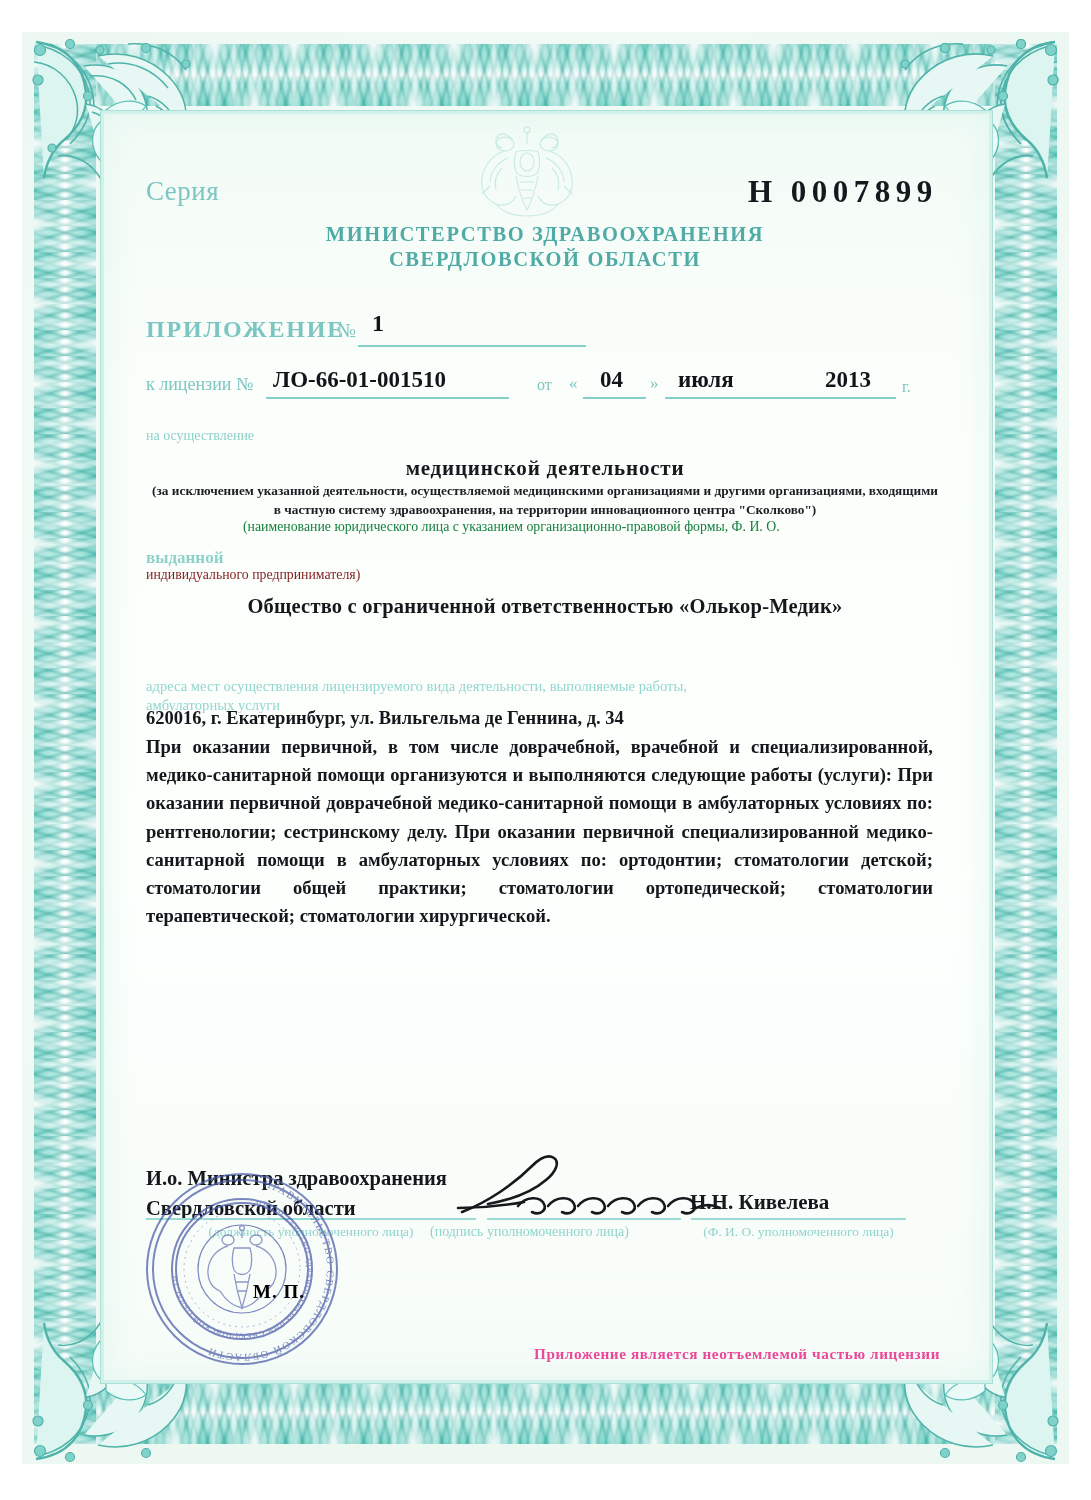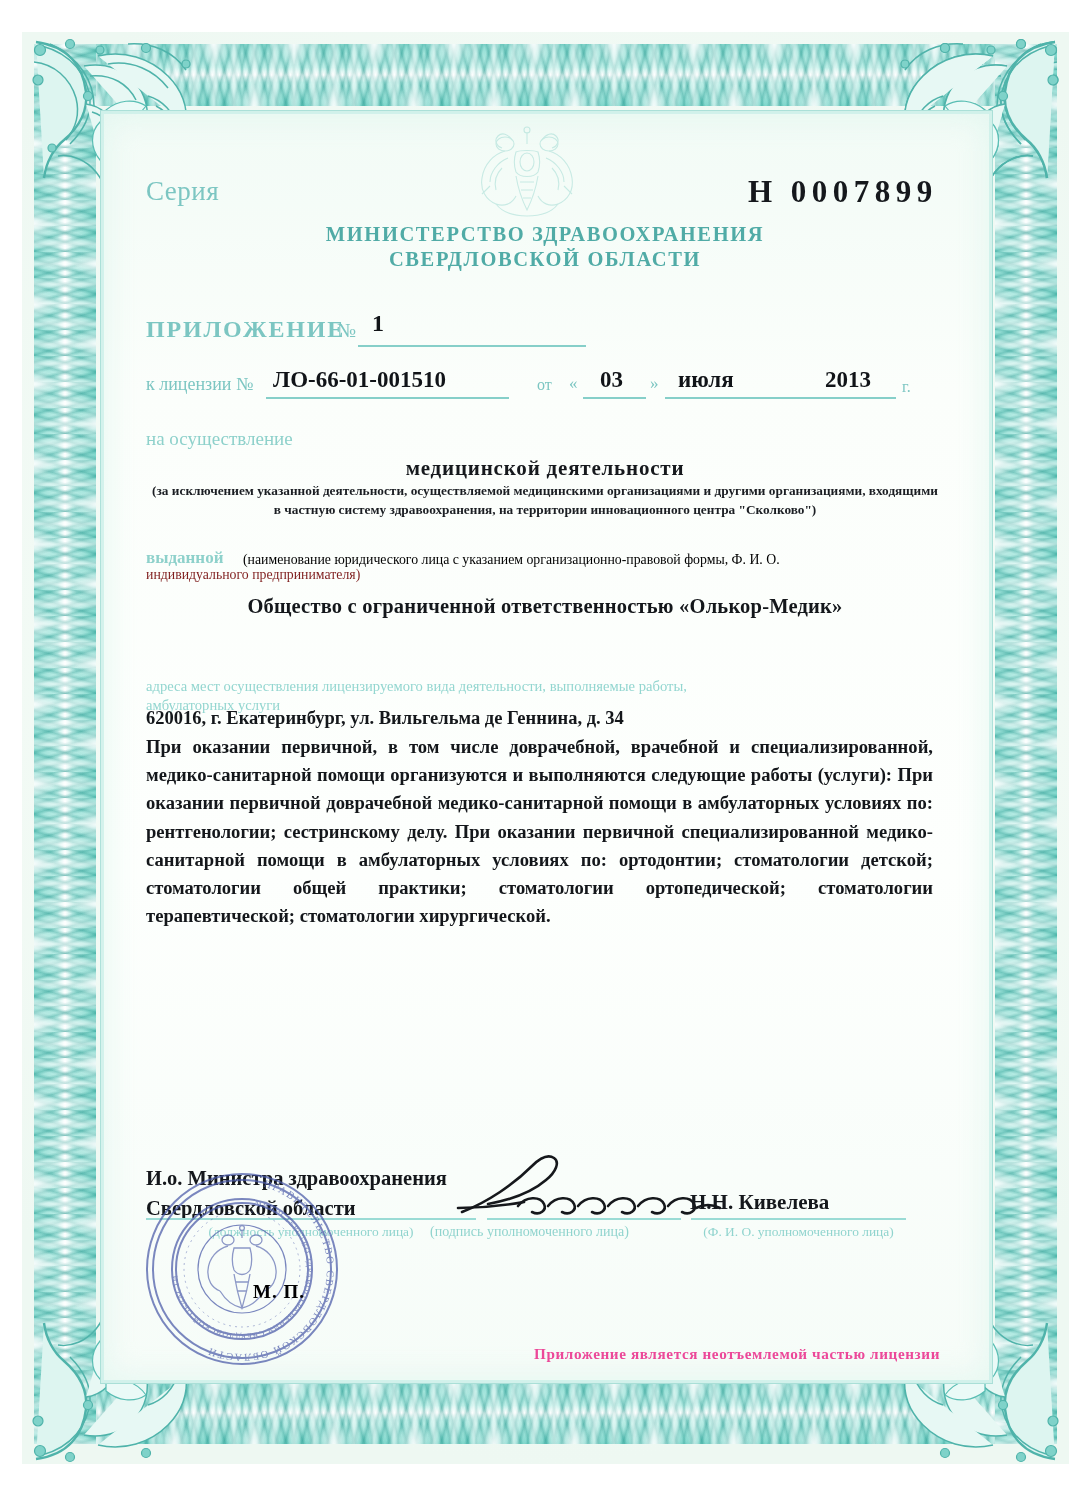--- a/index.html
+++ b/index.html
@@ -208,21 +208,21 @@
     width: 78px; height: 2px; background: #86cfc9;
   }
   #god-label {
     position: absolute; left: 902px; top: 378px;
     font-size: 16px; color: #7cc6c2;
   }
 
   
   #na-osush {
     position: absolute; left: 146px; top: 428px;
-    font-size: 19px; color: #8ed1cb; text-align: right;
+    font-size: 14px; color: #8ed1cb; text-align: right;
   }
 
   
   #activity-title {
     position: absolute; left: 150px; top: 456px;
     width: 790px; text-align: center;
     font-size: 21px; font-weight: bold; color: #16191d;
     letter-spacing: .8px;
   }
   #activity-note {
@@ -231,23 +231,23 @@
     font-size: 13.3px; font-weight: bold; color: #1b1e23;
     line-height: 18.5px;
   }
 
   
   #vydannoy-label {
     position: absolute; left: 146px; top: 548px;
     font-size: 17px; font-weight: bold; color: #8ed1cb;
   }
   #vydannoy-hint {
-    position: absolute; left: 243px; top: 549px;
+    position: absolute; left: 243px; top: 516px;
     width: 680px;
-    font-size: 13.8px; color: #000000;
+    font-size: 13.8px; color: #15803d;
     text-align: justify; line-height: 21px;
   }
   #vydannoy-hint2 {
     position: absolute; left: 146px; top: 567px;
     font-size: 13.8px; color: #7f1d1d;
   }
 
   
   #org-name {
     position: absolute; left: 150px; top: 595px;
@@ -504,21 +504,21 @@
     <div id="prilozh-no">№</div>
     <div id="prilozh-value" class="filled">1</div>
     <div id="prilozh-rule"></div>
 
     <div id="klic-label">к лицензии №</div>
     <div id="klic-value" class="filled">ЛО-66-01-001510</div>
     <div id="klic-rule"></div>
 
     <div id="ot-label">от</div>
     <div id="guil-open">«</div>
-    <div id="day-value" class="filled">03</div>
+    <div id="day-value" class="filled">04</div>
     <div id="day-rule"></div>
     <div id="guil-close">»</div>
     <div id="month-value" class="filled">июля</div>
     <div id="month-rule"></div>
     <div id="year-value" class="filled">2013</div>
     <div id="year-rule"></div>
     <div id="god-label">г.</div>
 
     <div id="na-osush">на осуществление</div>
     <div id="activity-title">медицинской  деятельности</div>

